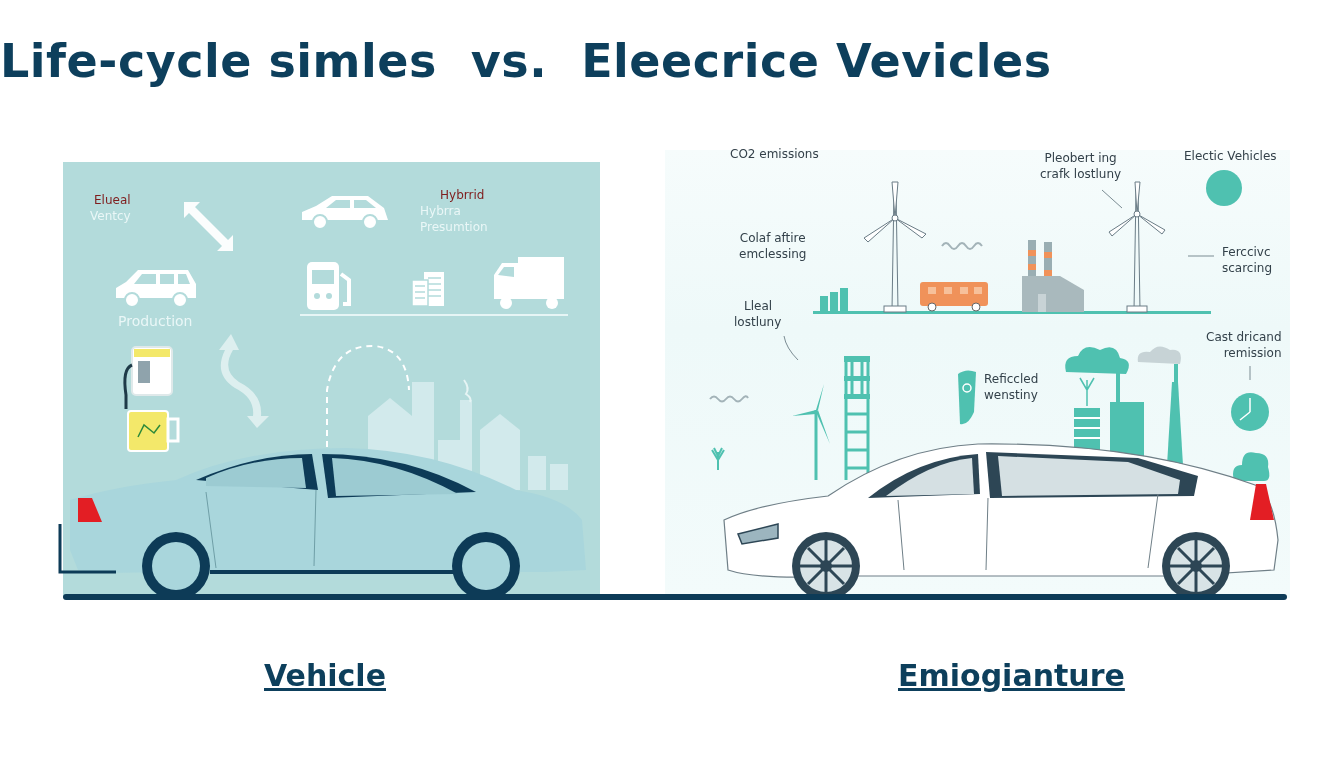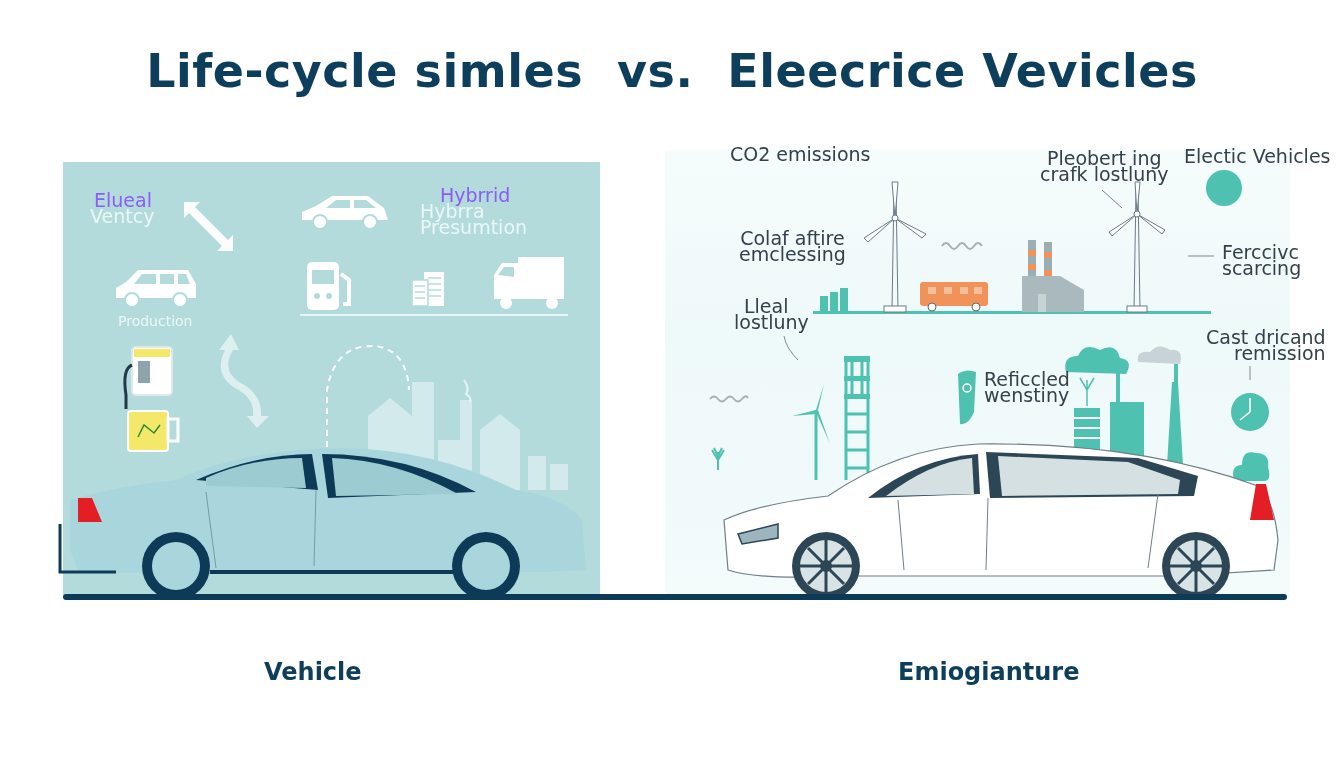--- a/index.html
+++ b/index.html
@@ -1,48 +1,49 @@
 <!DOCTYPE html>
 <html><head>
 <meta charset="utf-8">
 <style>
   * { box-sizing: border-box; margin: 0; padding: 0; }
   html, body { width: 1344px; height: 768px; background: #ffffff; overflow: hidden; }
   body { position: relative; font-family: "DejaVu Sans", sans-serif; color: #0d3b57; }
 
   .title {
-    position: absolute; left: 0; top: 44px; width: 1344px; text-align: center;
+    position: absolute; left: 0; top: 34px; width: 1344px; text-align: left;
     font-family: "DejaVu Sans", sans-serif; font-weight: bold; font-size: 46px;
     letter-spacing: 0.5px; color: #0d3f5c;
   }
   .title .vs { margin: 0 34px; }
 
   .panel-left {
     position: absolute; left: 63px; top: 162px; width: 537px; height: 436px;
     background: #b3dbdb;
   }
   .panel-right {
     position: absolute; left: 665px; top: 150px; width: 625px; height: 448px;
     background: linear-gradient(180deg, #f6fcfc 0%, #eef9f9 40%, #f3fbfb 100%);
   }
 
   .ground {
     position: absolute; left: 63px; top: 594px; width: 1224px; height: 6px;
     background: #0d3b57; border-radius: 3px;
   }
 
-  .lbl { position: absolute; font-size: 19px; line-height: 16px; font-family: "DejaVu Sans", sans-serif; }
-  .lbl.dark { color: #8b5cf6; }
+  .lbl { position: absolute; font-size: 12px; line-height: 16px; font-family: "DejaVu Sans", sans-serif; }
+  .lbl.dark { color: #7f1d1d; }
   .lbl.white { color: #eaf7f7; }
   .lbl.grey { color: #33414a; }
   .lbl span { display: block; }
 
   .caption {
-    position: absolute; top: 658px; font-weight: bold; font-size: 24px; color: #0d3f5c;
+    position: absolute; top: 658px; font-weight: bold; font-size: 30px; color: #0d3f5c;
     font-family: "DejaVu Sans", sans-serif;
+    text-decoration: underline;
   }
 
   svg { position: absolute; overflow: visible; }
 </style>
 </head>
 <body>
 
 <div class="title">
   <span>Life-cycle simles</span><span class="vs">vs.</span><span>Eleecrice Vevicles</span>
 </div>

